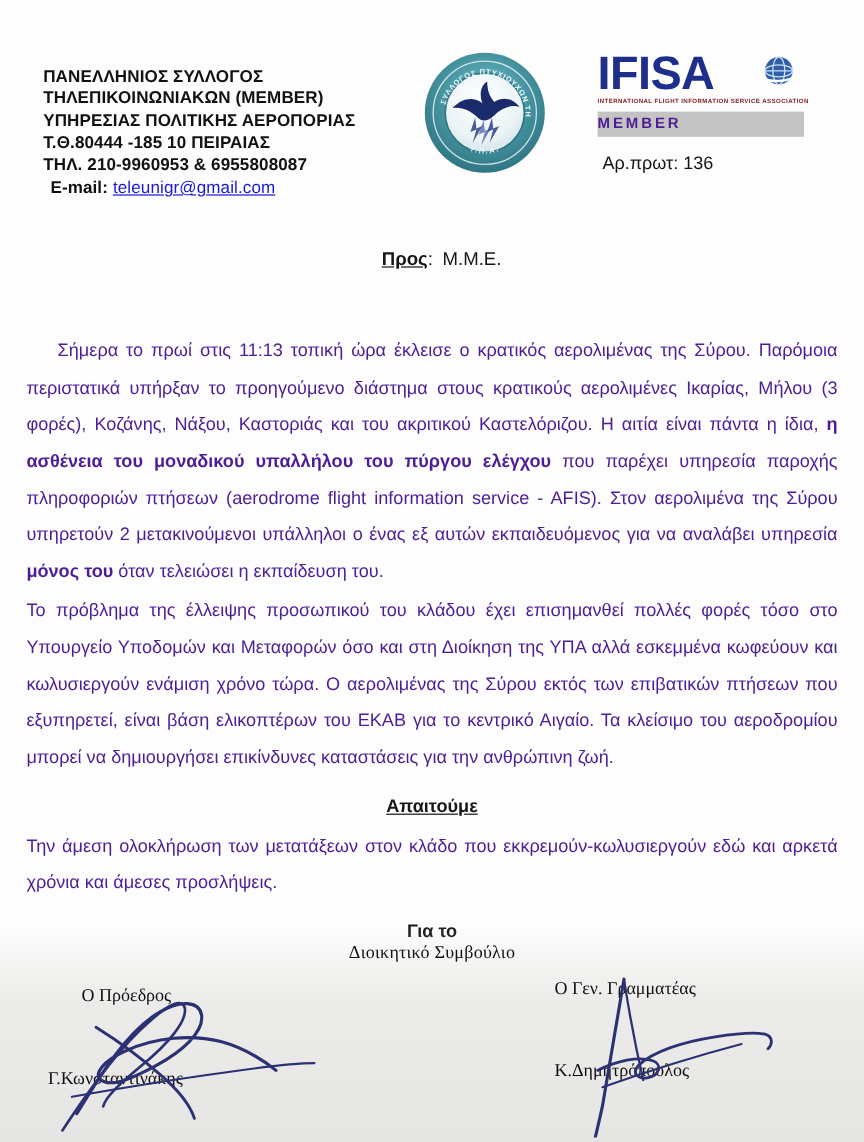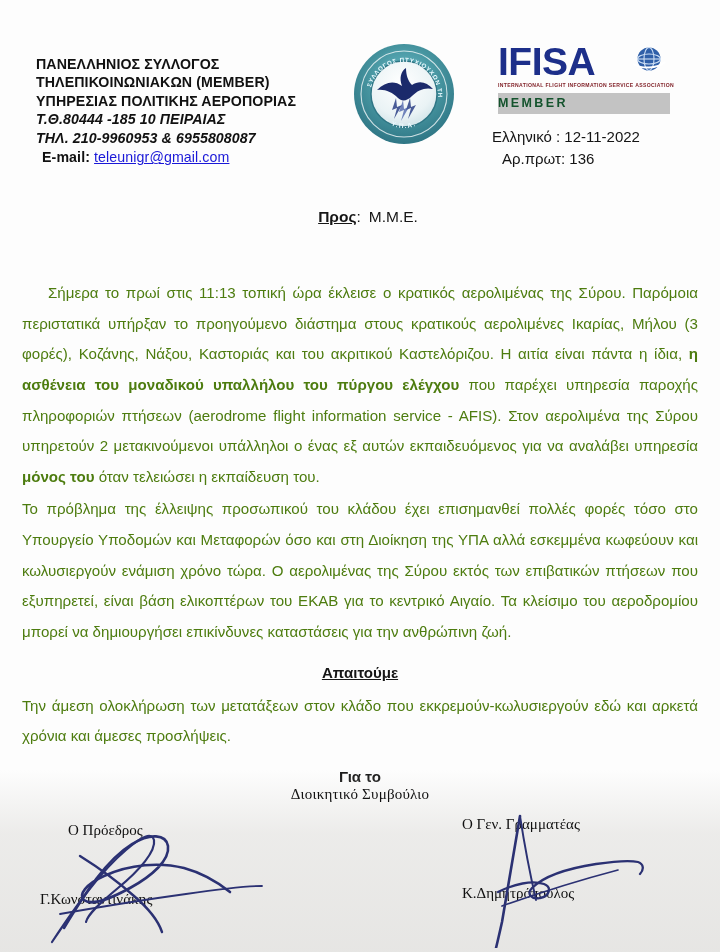--- a/index.html
+++ b/index.html
@@ -37,21 +37,20 @@
     position: absolute;
     left: 36px;
     top: 55px;
     line-height: 1.30;
     font-size: 14.2px;
     font-weight: bold;
     color: #111;
     letter-spacing: 0.1px;
   }
   .letterhead .ln-italic {
-    font-style: italic;
   }
   .letterhead .email-row {
     margin-top: 1px;
     padding-left: 6px;
   }
   .email-link {
     color: #1a18d8;
     text-decoration: underline;
     font-weight: normal;
     font-style: normal;
@@ -98,21 +97,21 @@
     font-size: 5.1px;
     font-weight: bold;
     letter-spacing: 0.35px;
     color: #7d1b22;
     margin-top: -2px;
     white-space: nowrap;
   }
   .ifisa-member {
     margin-top: 5px;
     background: #c3c3c3;
-    color: #14532d;
+    color: #4c1d95;
     font-size: 12.5px;
     font-weight: bold;
     letter-spacing: 2.4px;
     padding: 3px 0 4px;
   }
 
   
   .datelines {
     position: absolute;
     left: 492px;
@@ -146,21 +145,21 @@
     position: absolute;
     left: 22px;
     right: 22px;
     top: 278px;
   }
   .para {
     text-align: justify;
     text-justify: inter-word;
     font-size: 15.1px;
     line-height: 2.03;
-    color: #4d7c0f;
+    color: #4c1d95;
     margin: 0 0 2px 0;
   }
   .para.indent { text-indent: 26px; }
   .para b { font-weight: bold; }
 
   .demand-head {
     text-align: center;
     font-weight: bold;
     font-size: 15.1px;
     text-decoration: underline;
@@ -278,21 +277,20 @@
           <ellipse cx="17" cy="13" rx="5" ry="11.5" fill="none" stroke="#cfe0f5" stroke-width="1.1"></ellipse>
           <path d="M5.5 13 H28.5" stroke="#cfe0f5" stroke-width="1.1" fill="none"></path>
           <path d="M1 18 C9 23, 25 23, 33 16" stroke="#ffffff" stroke-width="2" fill="none"></path>
         </svg>
       </div>
       <div class="ifisa-tag">INTERNATIONAL FLIGHT INFORMATION SERVICE ASSOCIATION</div>
       <div class="ifisa-member">MEMBER</div>
     </div>
 
     <div class="datelines">
-      <div class="d1">Ελληνικό  : 12-11-2022</div>
       <div class="d2">Αρ.πρωτ: 136</div>
     </div>
   </div>
 
   <div class="recipient">
     <span class="to">Προς</span><span>:</span><span class="to-val">Μ.Μ.Ε.</span>
   </div>
 
   <div class="body-wrap">
 

